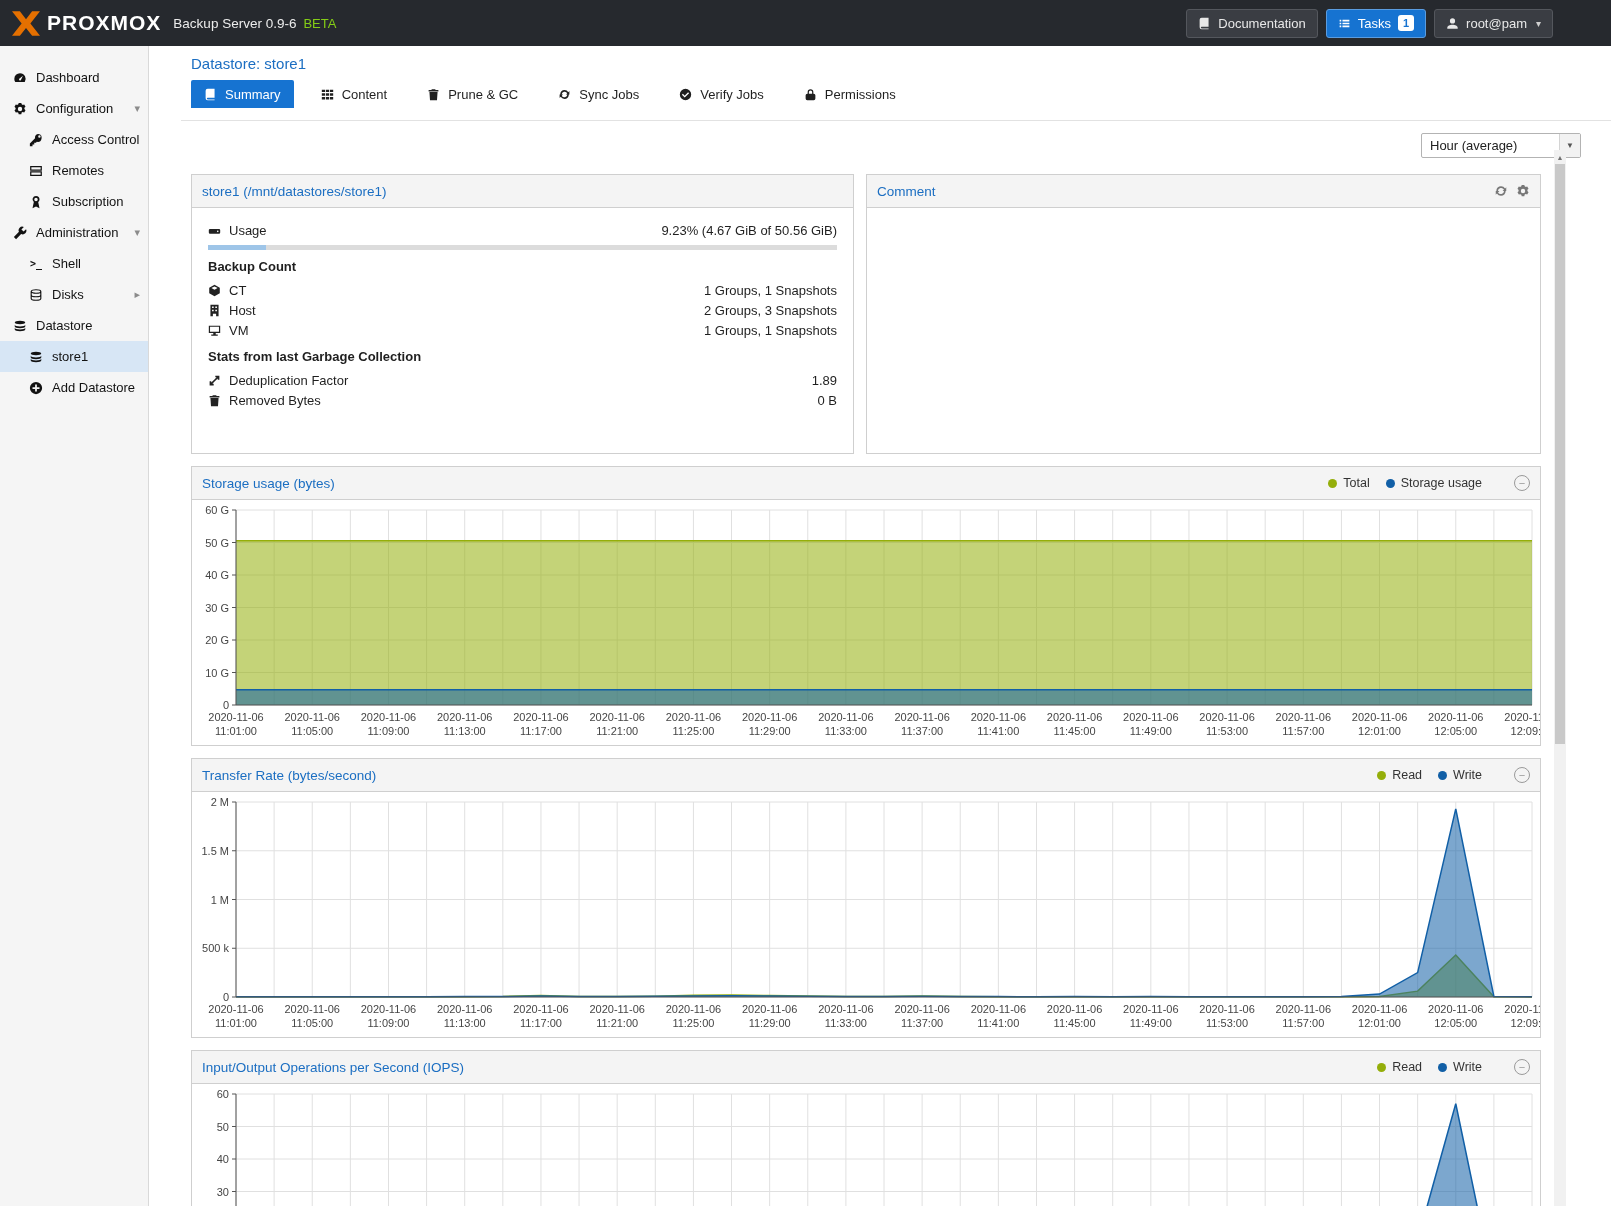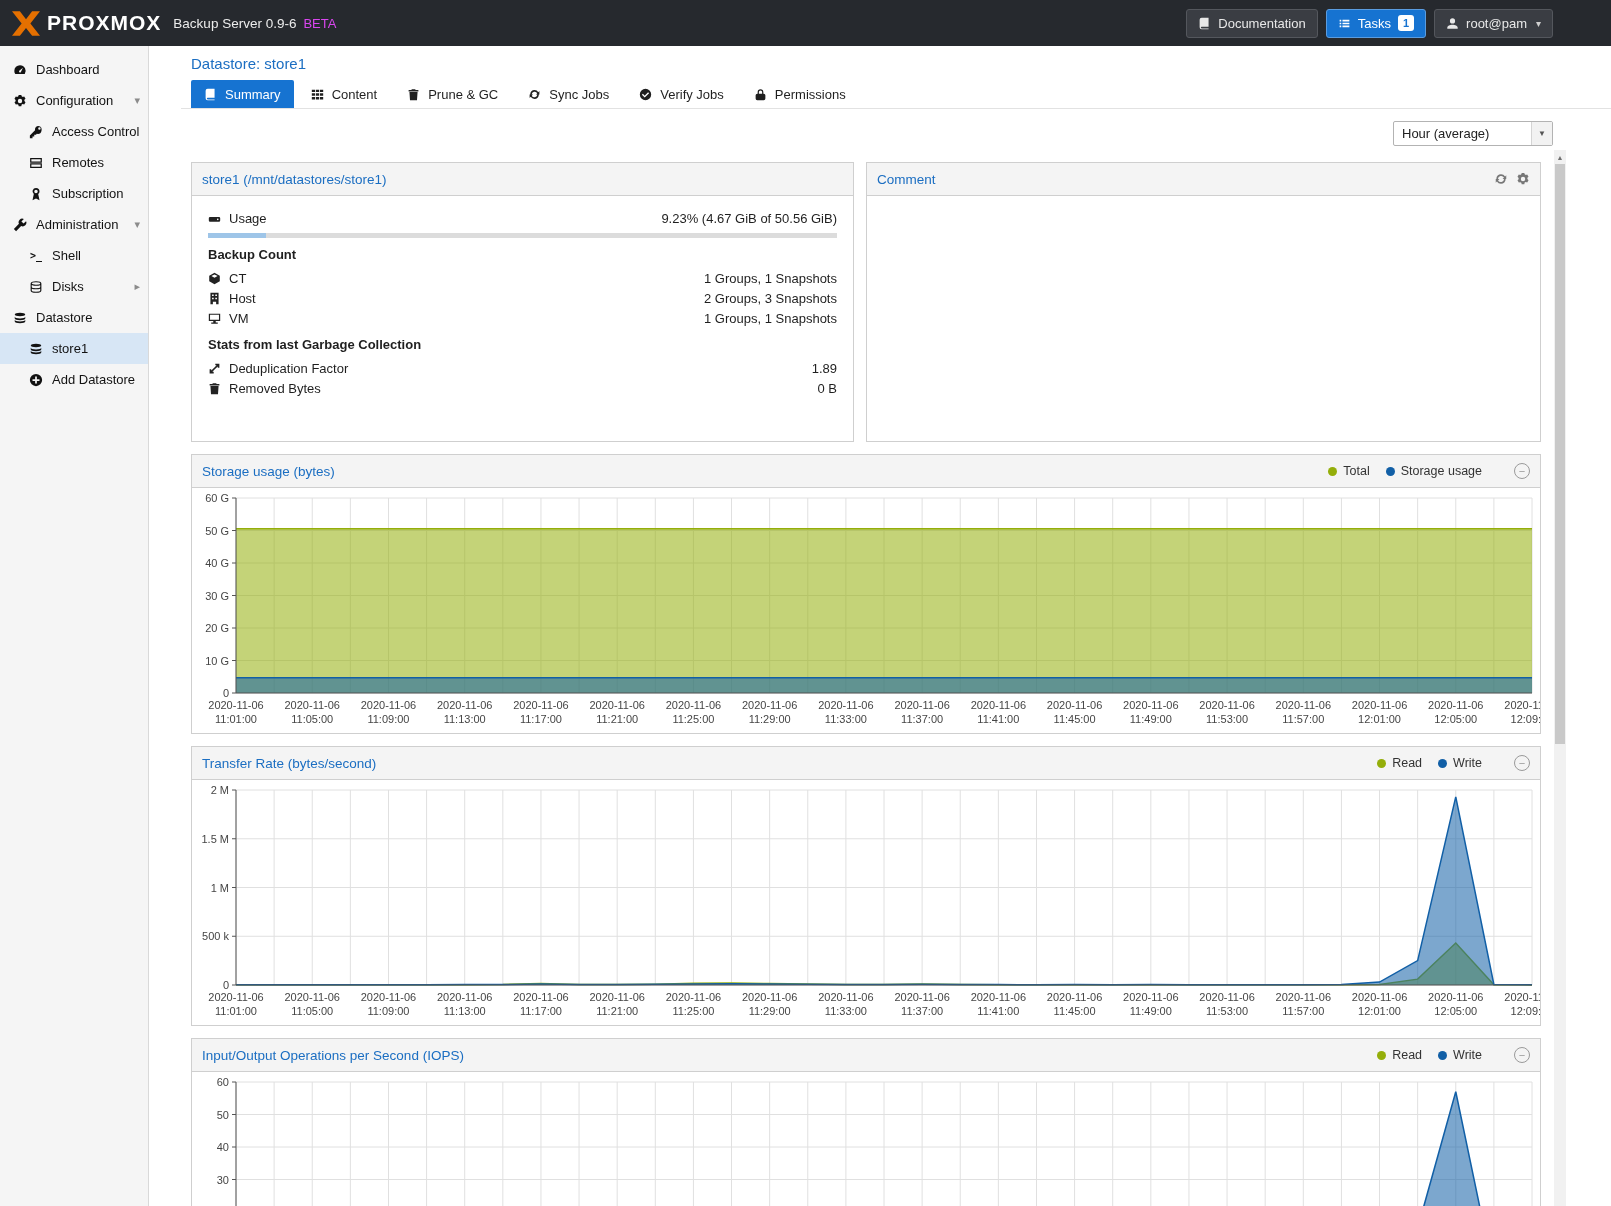--- a/index.html
+++ b/index.html
@@ -6,51 +6,51 @@
   html,body{margin:0;padding:0;}
   body{width:1611px;height:1206px;overflow:hidden;background:#fff;
        font-family:"Liberation Sans",sans-serif;font-size:13px;color:#1f1f1f;}
 
   
   .topbar{position:absolute;top:0;left:0;width:1611px;height:46px;background:#26292e;
           display:flex;align-items:center;padding:0 58px 0 12px;z-index:20;}
   .brand{display:flex;align-items:center;gap:7px;}
   .brand-text{color:#fff;font-weight:bold;font-size:21px;letter-spacing:1px;}
   .product{color:#ececec;margin-left:12px;font-size:13.5px;}
-  .beta{color:#d946ef;margin-left:7px;font-size:13px;cursor:pointer;text-align:right;}
+  .beta{color:#84cc16;margin-left:7px;font-size:13px;cursor:pointer;text-align:right;}
   .topbar-right{margin-left:auto;display:flex;gap:8px;align-items:center;}
   .tb-btn{display:flex;align-items:center;gap:7px;height:29px;padding:0 11px;border-radius:3px;
           border:1px solid #54575d;background:#3a3d43;color:#e8e8e8;font-size:13px;cursor:pointer;}
   .tb-btn.blue{background:#1673d1;border-color:#5a9ce0;color:#fff;text-align:center;}
   .tb-btn svg{fill:currentColor;}
   .badge{background:#fff;color:#1673d1;border-radius:3px;padding:0 5px;font-size:11px;
          line-height:16px;font-weight:bold;}
   .tb-caret{font-size:10px;color:#cfcfcf;margin-left:2px;}
 
   
   .sidebar{position:absolute;top:46px;left:0;width:149px;bottom:0;background:#f5f5f5;
-           border-right:1px solid #d9d9d9;padding-top:8px;text-align:center;}
+           border-right:1px solid #d9d9d9;padding-top:16px;text-align:center;}
   .side-item{display:flex;align-items:center;gap:8px;height:31px;padding:0 8px 0 12px;
              cursor:pointer;color:#121212;}
   .side-item.lvl1{padding-left:28px;}
   .side-item.selected{background:#d7e6f5;}
   .side-ic{width:16px;flex:none;display:inline-flex;justify-content:center;align-items:center;}
   .side-ic svg{width:14px;height:14px;fill:currentColor;}
   .side-caret{margin-left:auto;color:#8b8b8b;font-size:11px;}
   .shell-glyph{font-family:"DejaVu Sans Mono",monospace;font-weight:bold;font-size:10px;}
 
   
   .content{position:absolute;left:181px;top:46px;width:1430px;bottom:0;background:#fff;}
   .page-head{padding:9px 0 0 10px;color:#1b6ec2;font-size:15px;}
-  .tabs{display:flex;gap:4px;padding:8px 0 0 10px;border-bottom:1px solid #e2e2e2;}
+  .tabs{display:flex;gap:14px;padding:8px 0 12px 10px;border-bottom:1px solid #e2e2e2;}
   .tab{display:flex;align-items:center;gap:8px;height:28px;padding:0 13px;cursor:pointer;
        color:#1f1f1f;background:transparent;border-radius:2px 2px 0 0;}
   .tab.active{background:#1673d1;color:#fff;}
   .tab svg{width:13px;height:13px;fill:currentColor;}
-  .toolbar{display:flex;justify-content:flex-end;padding:12px 58px 4px 10px;}
+  .toolbar{display:flex;justify-content:flex-end;padding:12px 30px 4px 10px;}
   .select{display:flex;align-items:stretch;width:160px;height:25px;border:1px solid #b3b3b3;
           background:#fff;border-radius:2px;cursor:pointer;}
   .select .val{flex:1;padding:4px 8px 0 8px;font-size:13px;color:#222;white-space:nowrap;overflow:hidden;}
   .select .trig{width:21px;border-left:1px solid #d4d4d4;background:#f2f2f2;display:flex;
                 align-items:center;justify-content:center;color:#555;font-size:8px;}
 
   .main-col{width:1350px;margin:12px 0 0 10px;display:flex;flex-direction:column;gap:12px;}
   .row1{display:flex;gap:12px;height:280px;}
   .panel{border:1px solid #cfcfcf;background:#fff;display:flex;flex-direction:column;}
   .panel-hd{height:33px;flex:none;display:flex;align-items:center;padding:0 10px;background:#f4f4f4;

